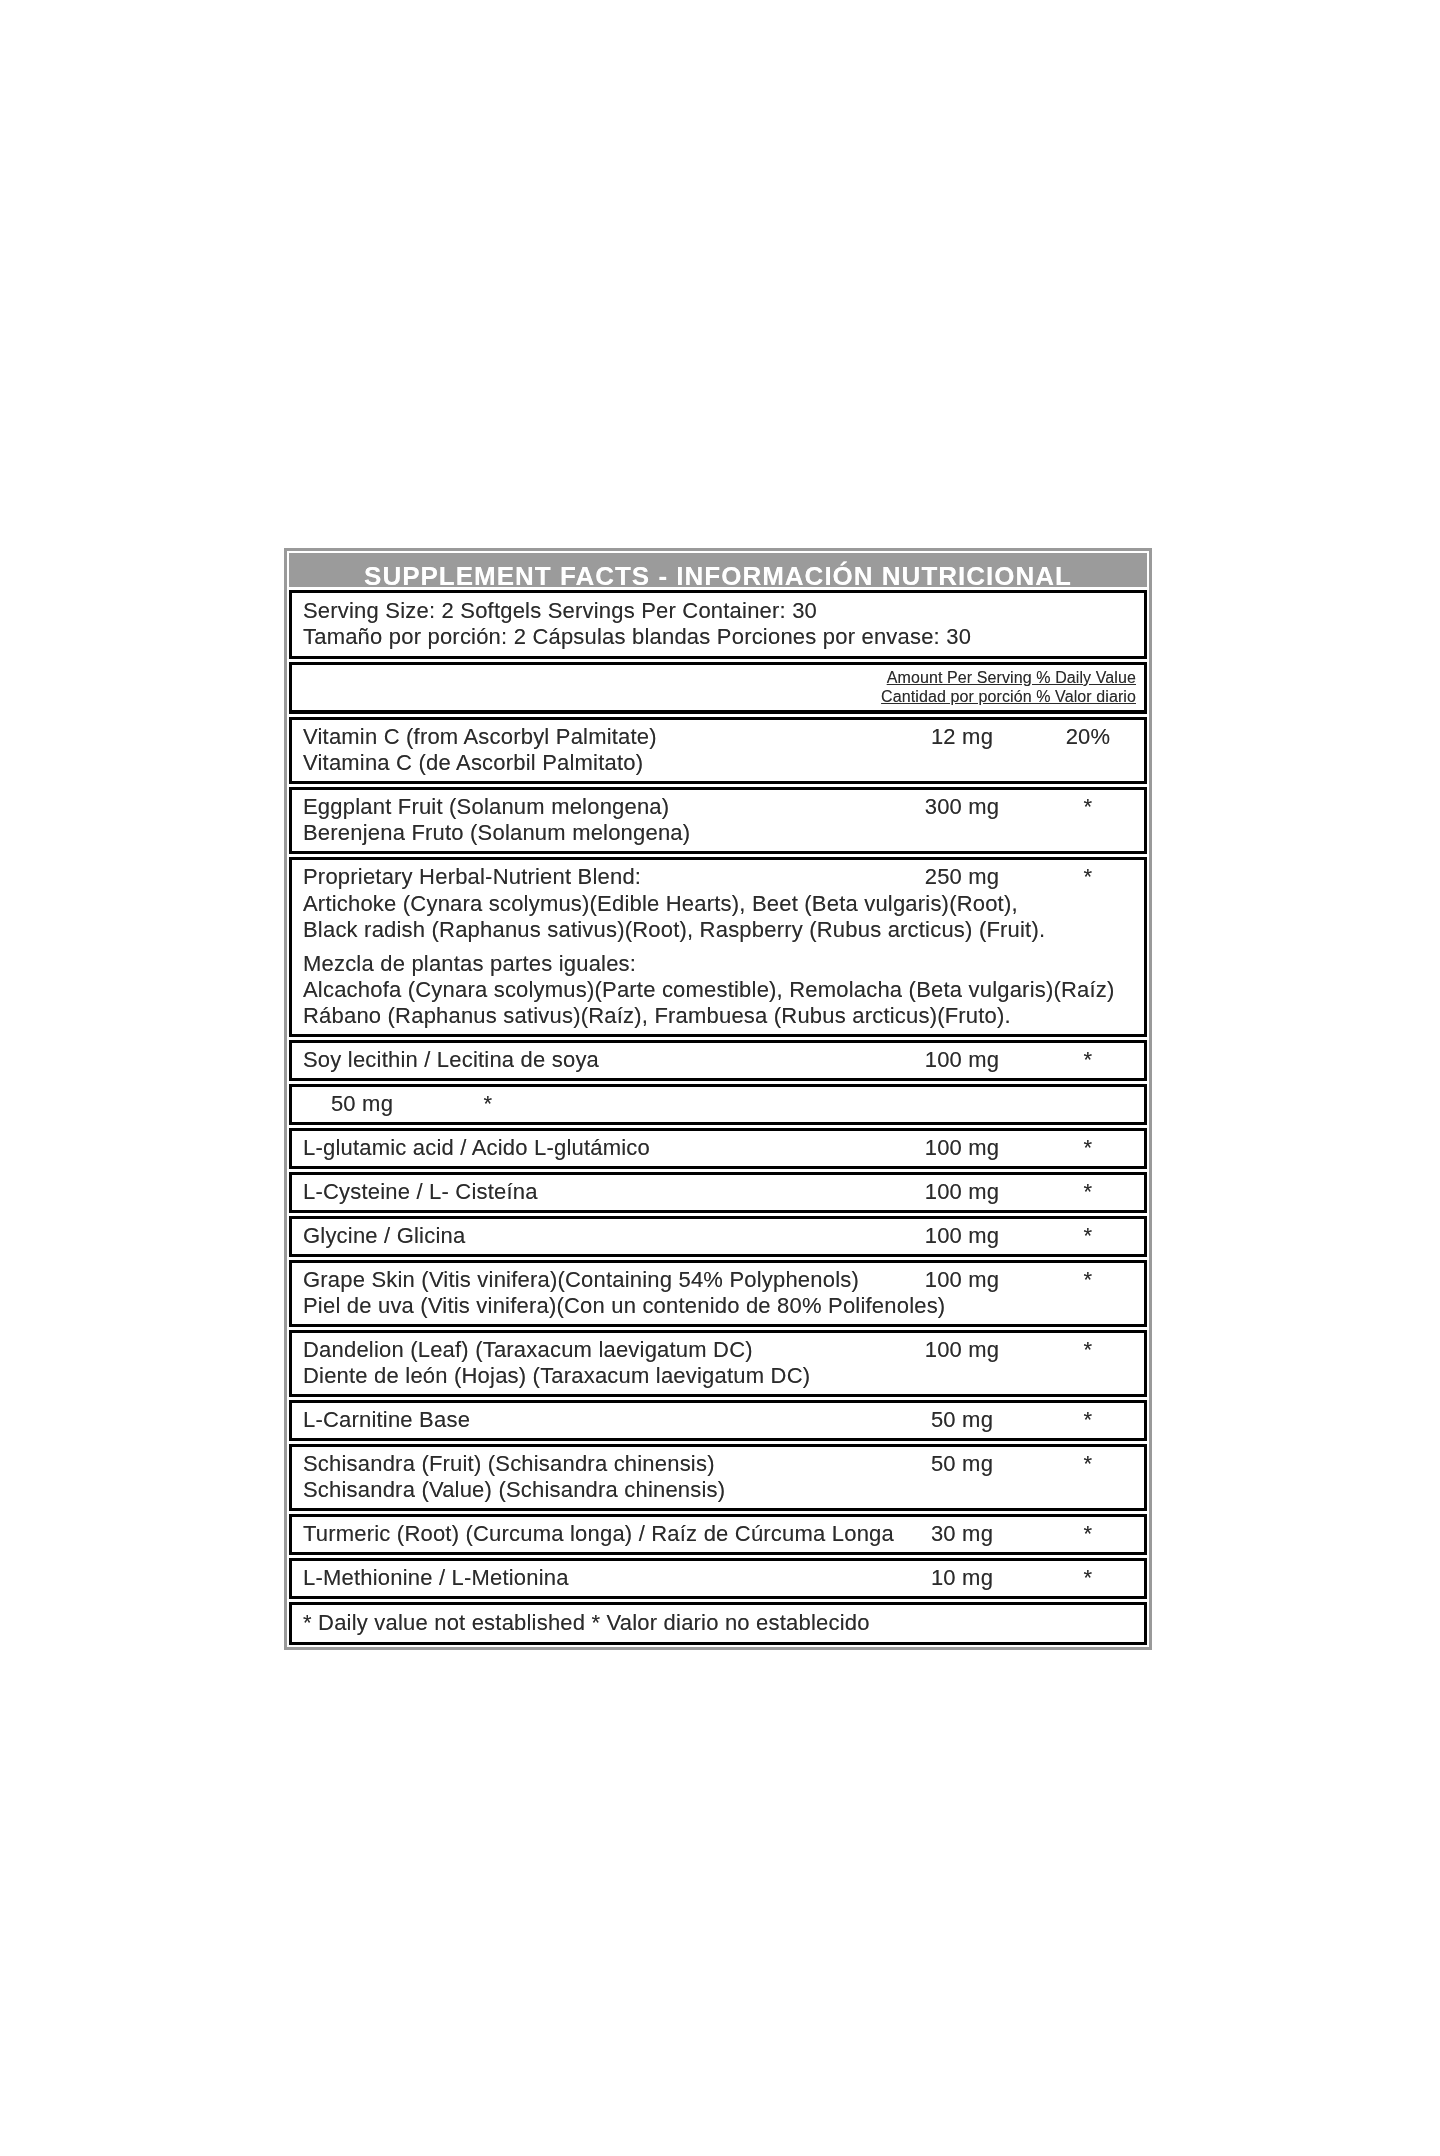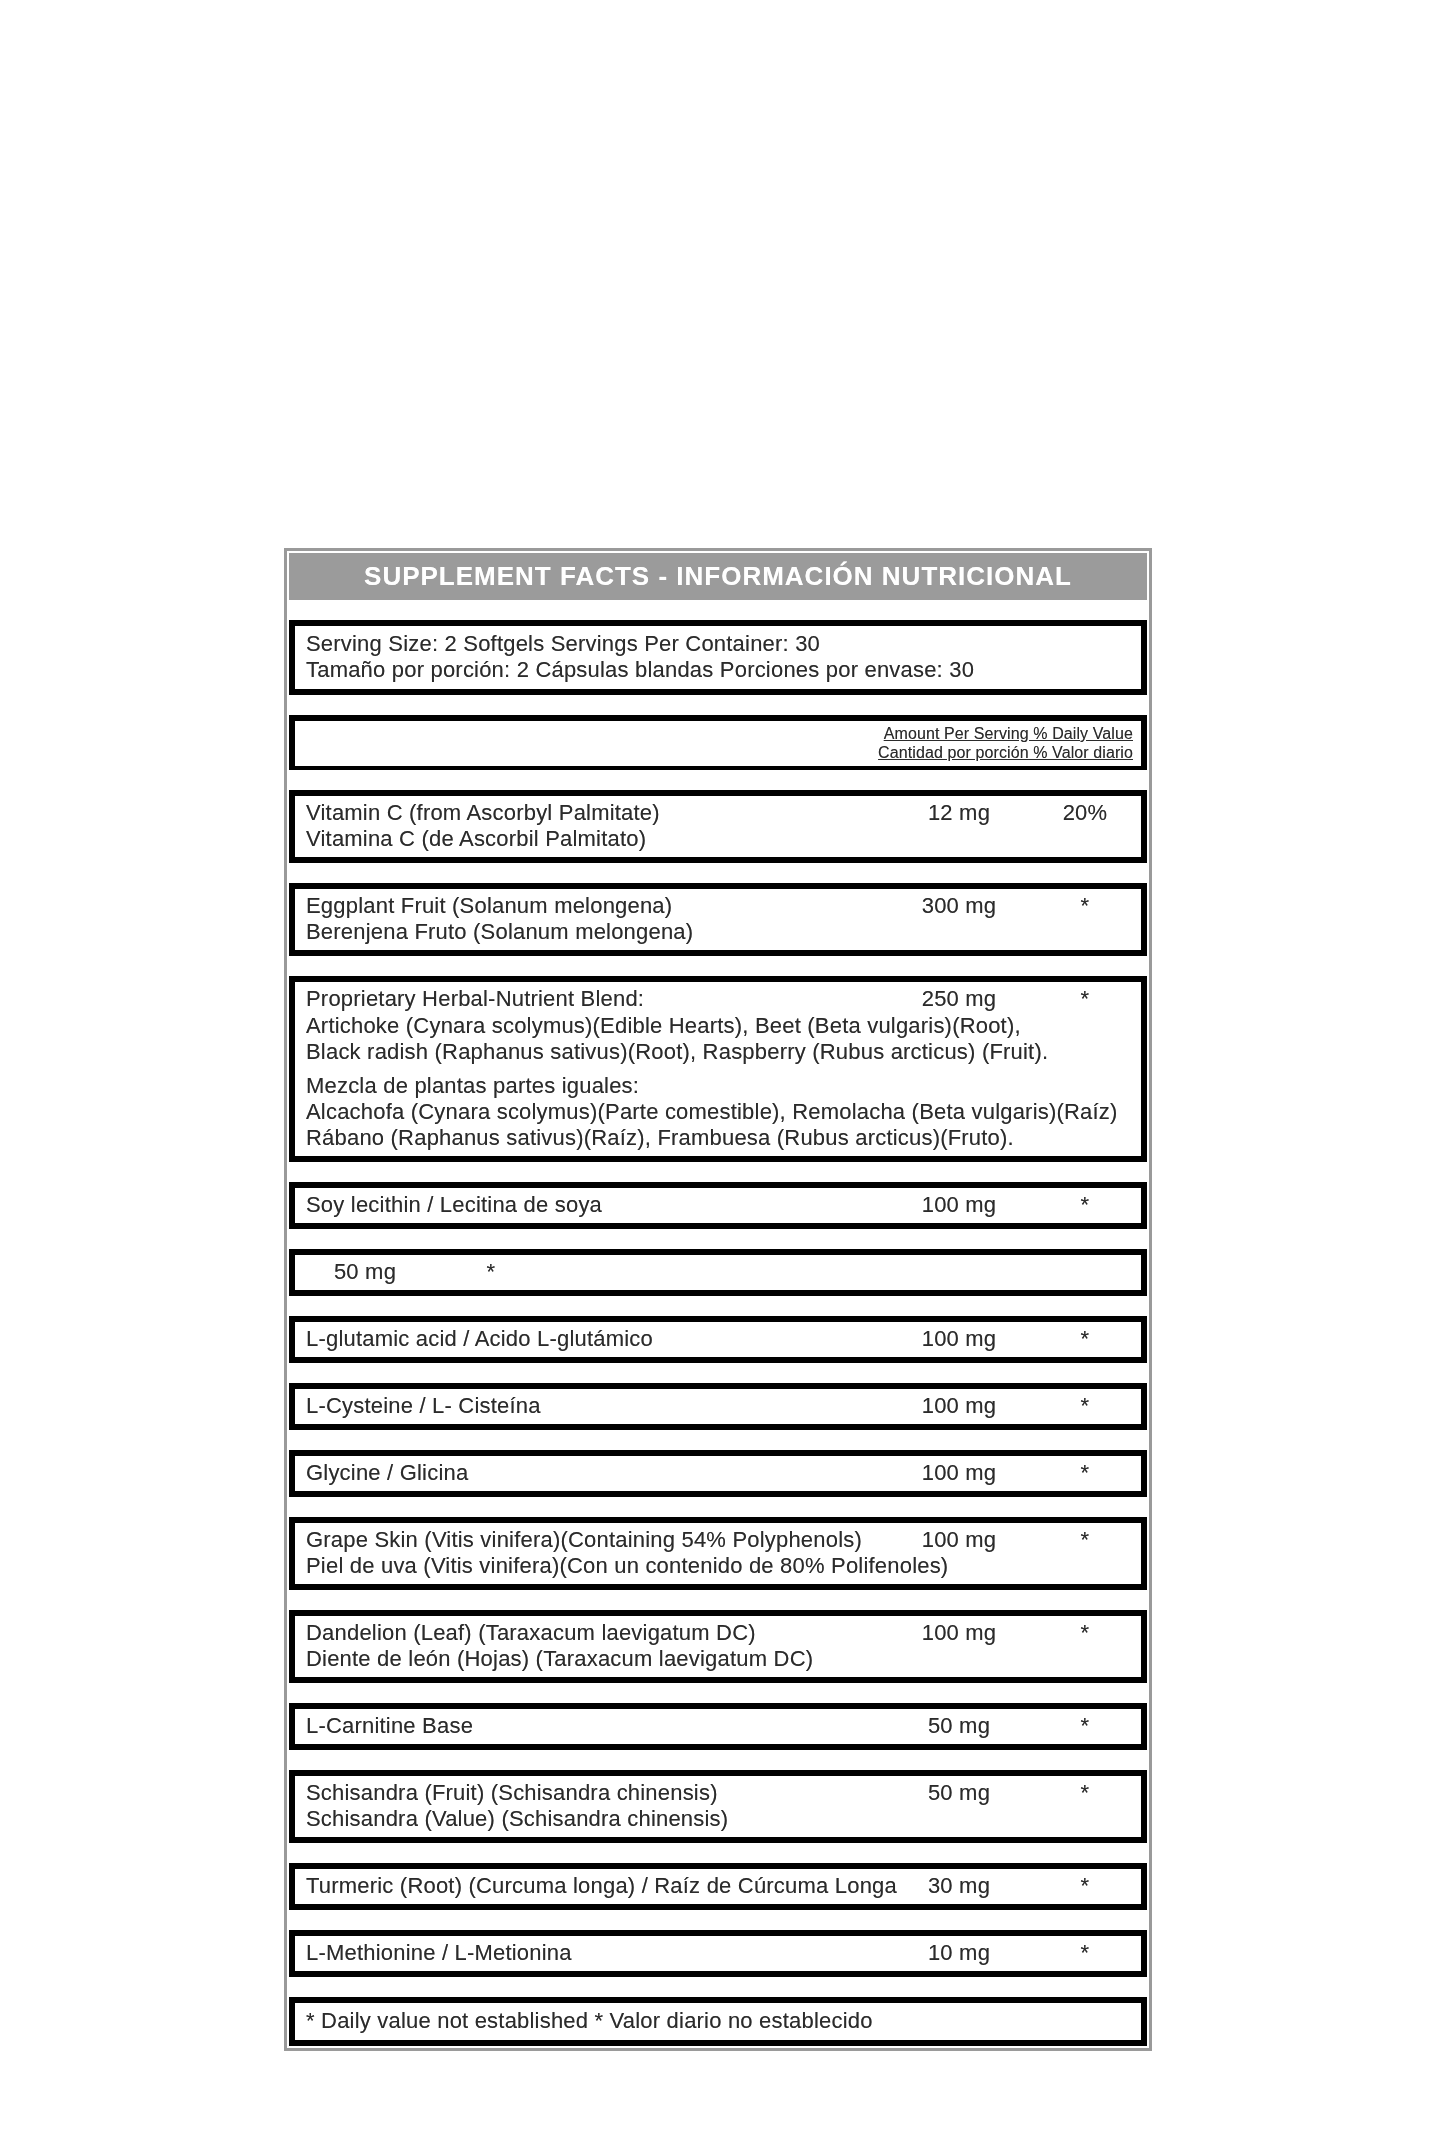--- a/index.html
+++ b/index.html
@@ -6,24 +6,24 @@
   body{
     width:1440px;height:2156px;position:relative;background:#ffffff;
     font-family:"Liberation Sans",sans-serif;color:#2b2b2b;
   }
   .label-frame{
     position:absolute;left:284px;top:548px;width:868px;box-sizing:border-box;
     border:3px solid #9a9a9a;background:#ffffff;padding:2px;
   }
   .header-band{
     background:#9b9b9b;color:#ffffff;font-weight:bold;font-size:26px;
-    line-height:47px;height:47px;text-align:center;letter-spacing:1px;white-space:nowrap;
+    line-height:47px;height:34px;text-align:center;letter-spacing:1px;white-space:nowrap;
     text-shadow:0 0 0.5px rgba(255,255,255,0.6);
   }
-  .box{border:6px solid #000000;margin-top:20px;padding:4px 0 5px;background:#fff;}
+  .box{border:3px solid #000000;margin-top:3px;padding:4px 0 5px;background:#fff;}
   .line{
     font-size:22px;line-height:26px;white-space:nowrap;padding-left:11px;
     letter-spacing:0.2px;text-shadow:0 0 0.6px rgba(43,43,43,0.45);
   }
   .serving{padding:5px 0 6px;}
   .colhdr{padding:3px 8px 4px 0;text-align:right;border-bottom-width:4px;text-decoration:underline;}
   .chline{
     font-size:16px;line-height:19px;letter-spacing:0.1px;white-space:nowrap;
     text-shadow:0 0 0.5px rgba(43,43,43,0.45);
   }

